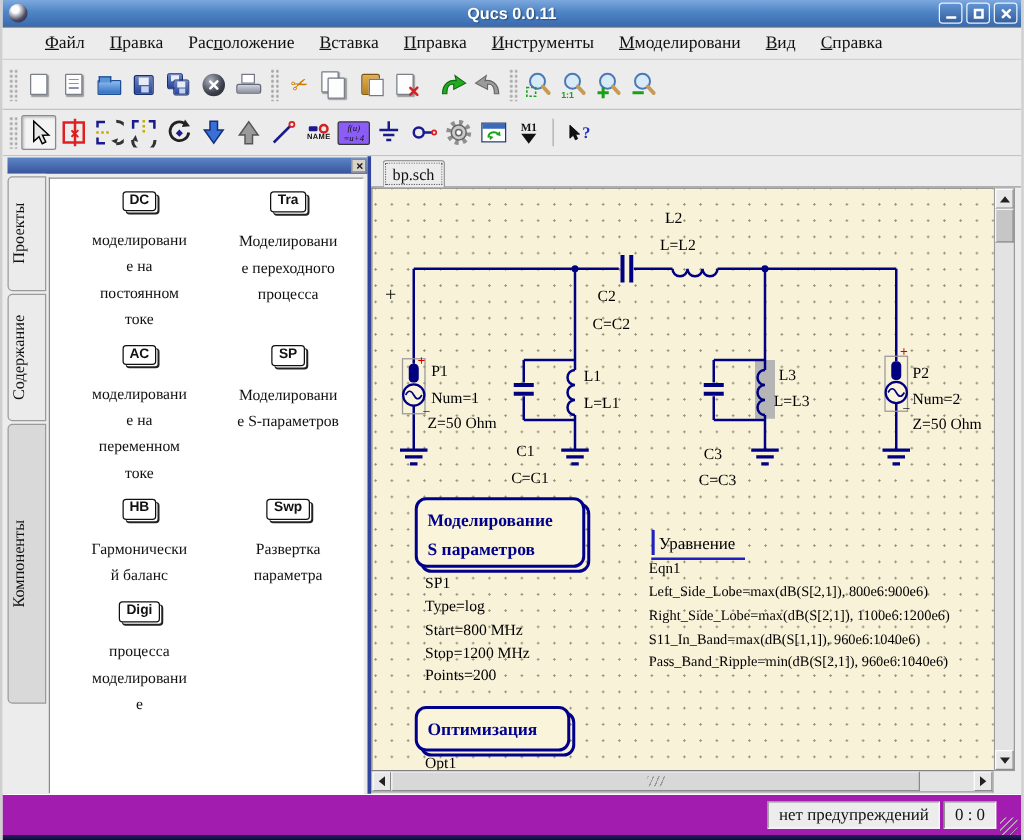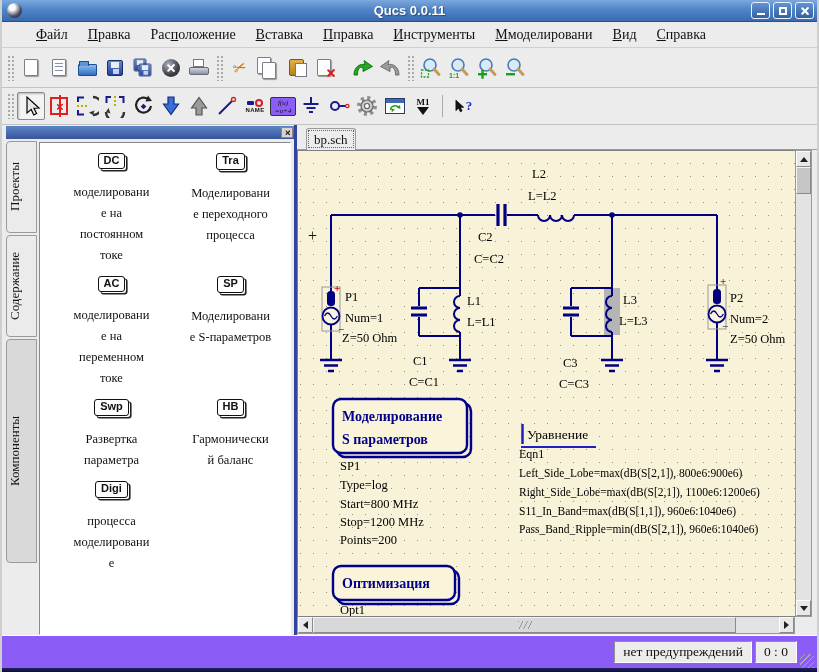--- a/index.html
+++ b/index.html
@@ -141,21 +141,21 @@
   .hscroll-row { display:flex; height:17px; }
   .hscroll { width:498px; display:flex; background:#e3e3e3; border:1px solid #9a9a9a; border-top:none; }
   .hthumb { width:423px; background:#d8d8d8; border:1px solid; border-color:#f4f4f4 #8a8a8a #8a8a8a #f4f4f4;
     display:flex; align-items:center; justify-content:center; }
   .hthumb .gripmarks { width:14px; height:8px;
     background:repeating-linear-gradient(115deg,#999 0 1px, transparent 1px 4px); }
   .htrack { flex:1; }
   .corner { width:17px; background:#ececec; }
 
   
-  .statusbar { height:33px; background:#8b5cf6; border-top:1px solid #fdfdfd; display:flex;
+  .statusbar { height:33px; background:#a21caf; border-top:1px solid #fdfdfd; display:flex;
     align-items:center; justify-content:flex-end; gap:3px; padding-right:3px; font-size:13.5px; color:#111; }
   .spanel { border:1px solid; border-color:#909090 #fdfdfd #fdfdfd #909090; padding:2px 8px; background:#ececec; }
   .resize-grip { width:14px; height:14px; align-self:flex-end;
     background:repeating-linear-gradient(135deg, transparent 0 3px, #a8a8a8 3px 4px); }
   .bottom-edge { height:4px; background:linear-gradient(180deg,#23235e,#0d0d38); }
 </style>
 </head>
 <body>
 
 <div class="titlebar">
@@ -428,28 +428,28 @@
 е на
 переменном
 токе</span>
           </div>
           <div class="compcell">
             <span class="comp-ic">SP</span>
             <span class="comp-cap">Моделировани
 е S-параметров</span>
           </div>
           <div class="compcell">
+            <span class="comp-ic">HB</span>
+            <span class="comp-cap">Гармонически
+й баланс</span>
+          </div>
+          <div class="compcell">
             <span class="comp-ic">Swp</span>
             <span class="comp-cap">Развертка
 параметра</span>
-          </div>
-          <div class="compcell">
-            <span class="comp-ic">HB</span>
-            <span class="comp-cap">Гармонически
-й баланс</span>
           </div>
           <div class="compcell">
             <span class="comp-ic">Digi</span>
             <span class="comp-cap">процесса
 моделировани
 е</span>
           </div>
         </div>
       </div>
     </div>

